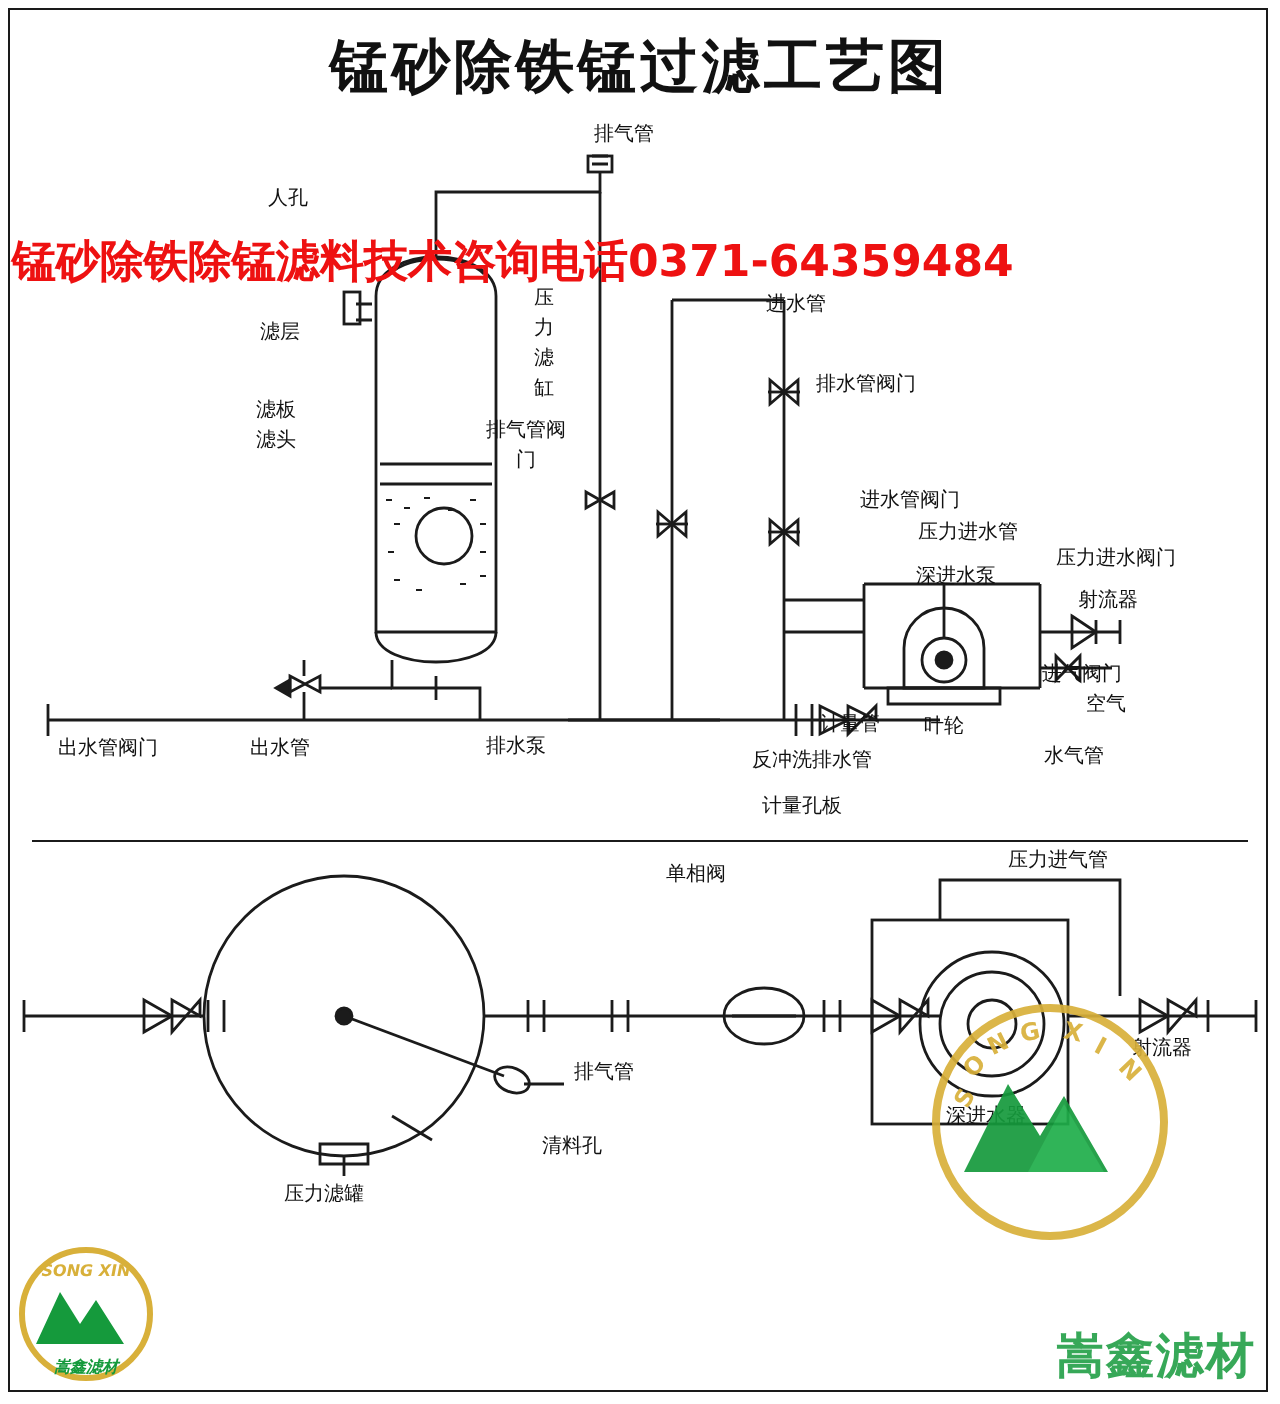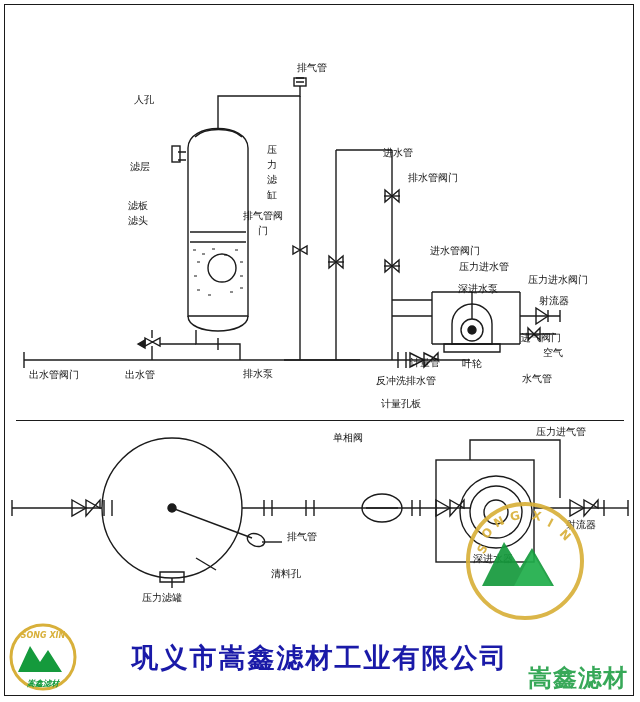--- a/index.html
+++ b/index.html
@@ -63,20 +63,21 @@
   }
   svg{display:block;}
 </style>
 </head>
 <body>
 
 <div class="stage">
 
   <div class="border-frame"></div>
 
+  <div class="title">锰砂除铁锰过滤工艺图</div>
 
   <svg class="art" style="position:absolute;left:0;top:0;" width="640" height="420" viewBox="0 0 640 420">
     <g stroke="#1b1b1b" stroke-width="1.4" fill="none">
 
       <path d="M188 148 C188 122 248 122 248 148 L248 316 L188 316 Z"></path>
       <path d="M188 316 C188 336 248 336 248 316"></path>
 
       <path d="M195 137 C205 127 232 127 242 137"></path>
 
       <circle cx="222" cy="268" r="14"></circle>
@@ -145,27 +146,28 @@
       <path d="M548 310 L548 322"></path>
       <path d="M560 310 L560 322"></path>
       <path d="M520 334 L556 334"></path>
       <path d="M528 328 L540 340 L540 328 L528 340 Z"></path>
 
       <path d="M392 300 L432 300"></path>
       <path d="M392 316 L432 316"></path>
     </g>
   </svg>
 
+  <div class="redline">锰砂除铁除锰滤料技术咨询电话0371-64359484</div>
 
   <div class="lbl" style="left:297px;top:62px;">排气管</div>
   <div class="lbl" style="left:134px;top:94px;">人孔</div>
   <div class="lbl" style="left:267px;top:142px;width:14px;line-height:15px;white-space:normal;text-align:left;">压力滤缸</div>
   <div class="lbl" style="left:383px;top:147px;">进水管</div>
   <div class="lbl" style="left:130px;top:161px;">滤层</div>
-  <div class="lbl" style="left:408px;top:172px;">排水管阀门</div>
+  <div class="lbl" style="left:408px;top:188px;font-family:Liberation Mono, monospace;">排水管阀门</div>
   <div class="lbl" style="left:128px;top:198px;width:26px;line-height:15px;white-space:normal;">滤板
 滤头</div>
   <div class="lbl" style="left:243px;top:208px;width:40px;line-height:15px;white-space:normal;text-align:center;">排气管阀门</div>
   <div class="lbl" style="left:430px;top:245px;">进水管阀门</div>
   <div class="lbl" style="left:459px;top:261px;">压力进水管</div>
   <div class="lbl" style="left:528px;top:274px;">压力进水阀门</div>
   <div class="lbl" style="left:458px;top:283px;">深进水泵</div>
   <div class="lbl" style="left:539px;top:295px;">射流器</div>
   <div class="lbl" style="left:521px;top:332px;">进气阀门</div>
   <div class="lbl" style="left:543px;top:347px;">空气</div>
@@ -223,21 +225,21 @@
 
       <path d="M262 122 L282 122"></path>
 
       <path d="M160 152 L184 152 L184 162 L160 162 Z"></path>
       <path d="M172 158 L172 168"></path>
       <path d="M196 138 L216 150"></path>
     </g>
   </svg>
 
   <div class="lbl" style="left:333px;top:432px;">单相阀</div>
-  <div class="lbl" style="left:536px;top:426px;">压力进气管</div>
+  <div class="lbl" style="left:504px;top:426px;font-family:Liberation Mono, monospace;">压力进气管</div>
   <div class="lbl" style="left:287px;top:531px;">排气管</div>
   <div class="lbl" style="left:473px;top:553px;">深进水器</div>
   <div class="lbl" style="left:566px;top:519px;">射流器</div>
   <div class="lbl" style="left:236px;top:568px;margin-left:35px;">清料孔</div>
   <div class="lbl" style="left:142px;top:592px;">压力滤罐</div>
 
   <div class="wm-logo" style="left:466px;top:502px;">
     <div class="inner">
       <svg width="110" height="110" viewBox="0 0 110 110">
         <defs></defs>
@@ -260,15 +262,14 @@
     <svg width="70" height="70" viewBox="0 0 70 70">
       <circle cx="35" cy="35" r="32" fill="none" stroke="#d8b03a" stroke-width="3"></circle>
       <path d="M10 50 L22 24 L32 40 L40 28 L54 50 Z" fill="#159a3c"></path>
       <text x="35" y="16" font-size="8" fill="#d8b03a" text-anchor="middle" font-family="DejaVu Sans, sans-serif" font-weight="bold">SONG XIN</text>
       <text x="35" y="64" font-size="8" fill="#159a3c" text-anchor="middle" font-family="DejaVu Sans, sans-serif" font-weight="bold">嵩鑫滤材</text>
     </svg>
   </div>
 
   <div class="wm-text-green">嵩鑫滤材</div>
 
-  <div class="company">巩义市嵩鑫滤材工业有限公司</div>
 
 </div>
 
 </body></html>

